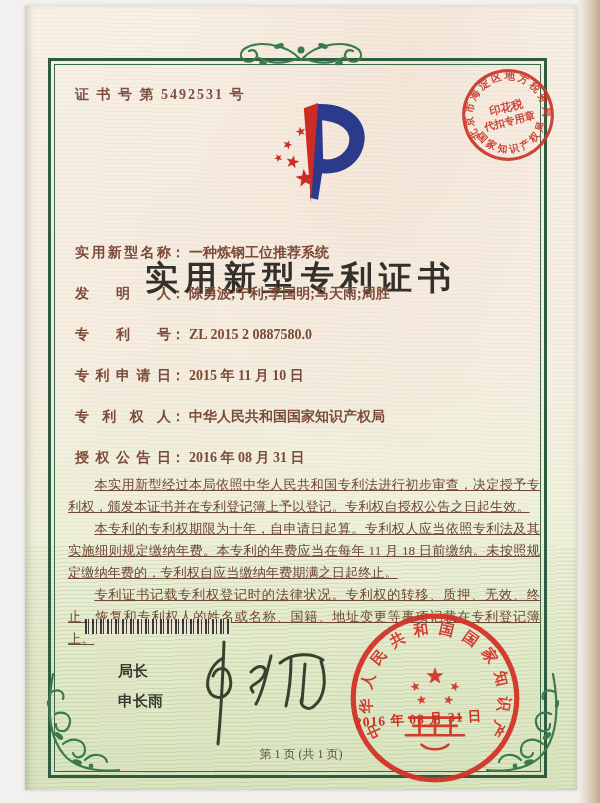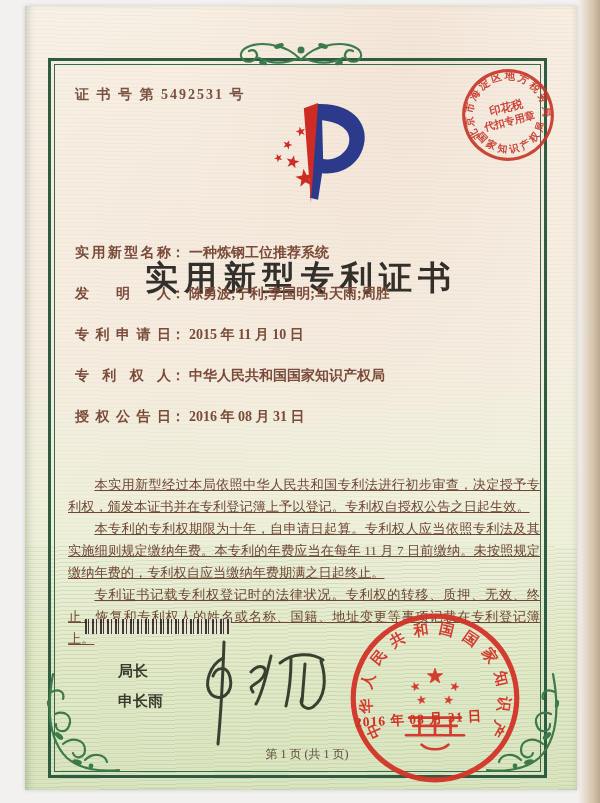--- a/index.html
+++ b/index.html
@@ -34,21 +34,21 @@
   .flabel{display:inline-block;width:96px;text-align:justify;text-align-last:justify;}
   .fvalue{margin-left:4px;}
   .paras{position:absolute;left:43px;top:468px;width:472px;font-size:13.2px;line-height:22px;
     color:#6e4634;text-align:justify;text-decoration:underline;}
   .paras p{margin:0;text-indent:2em;}
   .barcode{position:absolute;left:60px;top:613px;width:146px;height:15px;opacity:.85;
     background:repeating-linear-gradient(90deg,#1e1e1e 0 2px,#ece5d2 2px 3px,#1e1e1e 3px 4px,#ece5d2 4px 7px,#1e1e1e 7px 9px,#ece5d2 9px 11px,#1e1e1e 11px 12px,#ece5d2 12px 15px);}
   .director{position:absolute;left:60px;top:650px;font-size:15px;font-weight:bold;color:#3a3c30;line-height:30px;
     font-family:"Liberation Sans","DejaVu Sans",sans-serif;margin-left:33px;}
   .signature{position:absolute;left:158px;top:626px;}
-  .footer{position:absolute;left:0;top:740px;width:100%;text-align:center;font-size:12px;color:#5d4b3c;padding-left:6px;}
+  .footer{position:absolute;left:0;top:740px;width:100%;text-align:center;font-size:12px;color:#5d4b3c;}
   .tax-stamp{position:absolute;left:424px;top:50px;transform:rotate(-14deg);opacity:.92;}
   .big-seal{position:absolute;left:322px;top:604px;opacity:.95;z-index:5;}
   .seal-date{position:absolute;left:330px;top:704px;width:150px;font-size:13.5px;font-weight:bold;color:#ce2f1f;
     letter-spacing:1px;transform:rotate(-3deg);z-index:6;white-space:nowrap;}
   .ornament-top{position:absolute;left:176px;top:30px;z-index:3;}
   .corner-bl{position:absolute;left:8px;top:660px;z-index:3;}
   .corner-br{position:absolute;left:456px;top:660px;z-index:3;transform:scaleX(-1);}
   svg text{font-family:"Liberation Serif","DejaVu Serif",serif;}
 </style>
 </head>
@@ -130,33 +130,36 @@
     <div class="title">实用新型专利证书</div>
 
     <div class="fields">
       <div class="frow">
         <span class="flabel">实用新型名称</span><span>：</span><span class="fvalue">一种炼钢工位推荐系统</span>
       </div>
       <div class="frow">
         <span class="flabel">发明人</span><span>：</span><span class="fvalue">陈勇波;宁利;李国明;马天雨;周胜</span>
       </div>
       <div class="frow">
+        <span class="flabel">专利号</span><span>：</span><span class="fvalue">ZL 2015 2 0887580.0</span>
+      </div>
+      <div class="frow">
         <span class="flabel">专利申请日</span><span>：</span><span class="fvalue">2015 年 11 月 10 日</span>
       </div>
       <div class="frow">
         <span class="flabel">专利权人</span><span>：</span><span class="fvalue">中华人民共和国国家知识产权局</span>
       </div>
       <div class="frow">
         <span class="flabel">授权公告日</span><span>：</span><span class="fvalue">2016 年 08 月 31 日</span>
       </div>
     </div>
 
     <div class="paras">
       <p>本实用新型经过本局依照中华人民共和国专利法进行初步审查，决定授予专利权，颁发本证书并在专利登记簿上予以登记。专利权自授权公告之日起生效。</p>
-      <p>本专利的专利权期限为十年，自申请日起算。专利权人应当依照专利法及其实施细则规定缴纳年费。本专利的年费应当在每年 11 月 7 日前缴纳。未按照规定缴纳年费的，专利权自应当缴纳年费期满之日起终止。</p>
+      <p>本专利的专利权期限为十年，自申请日起算。专利权人应当依照专利法及其实施细则规定缴纳年费。本专利的年费应当在每年 11 月 18 日前缴纳。未按照规定缴纳年费的，专利权自应当缴纳年费期满之日起终止。</p>
       <p>专利证书记载专利权登记时的法律状况。专利权的转移、质押、无效、终止、恢复和专利权人的姓名或名称、国籍、地址变更等事项记载在专利登记簿上。</p>
     </div>
 
     <div class="barcode"></div>
 
     <div class="director">
       <div>局长</div>
       <div>申长雨</div>
     </div>
 

